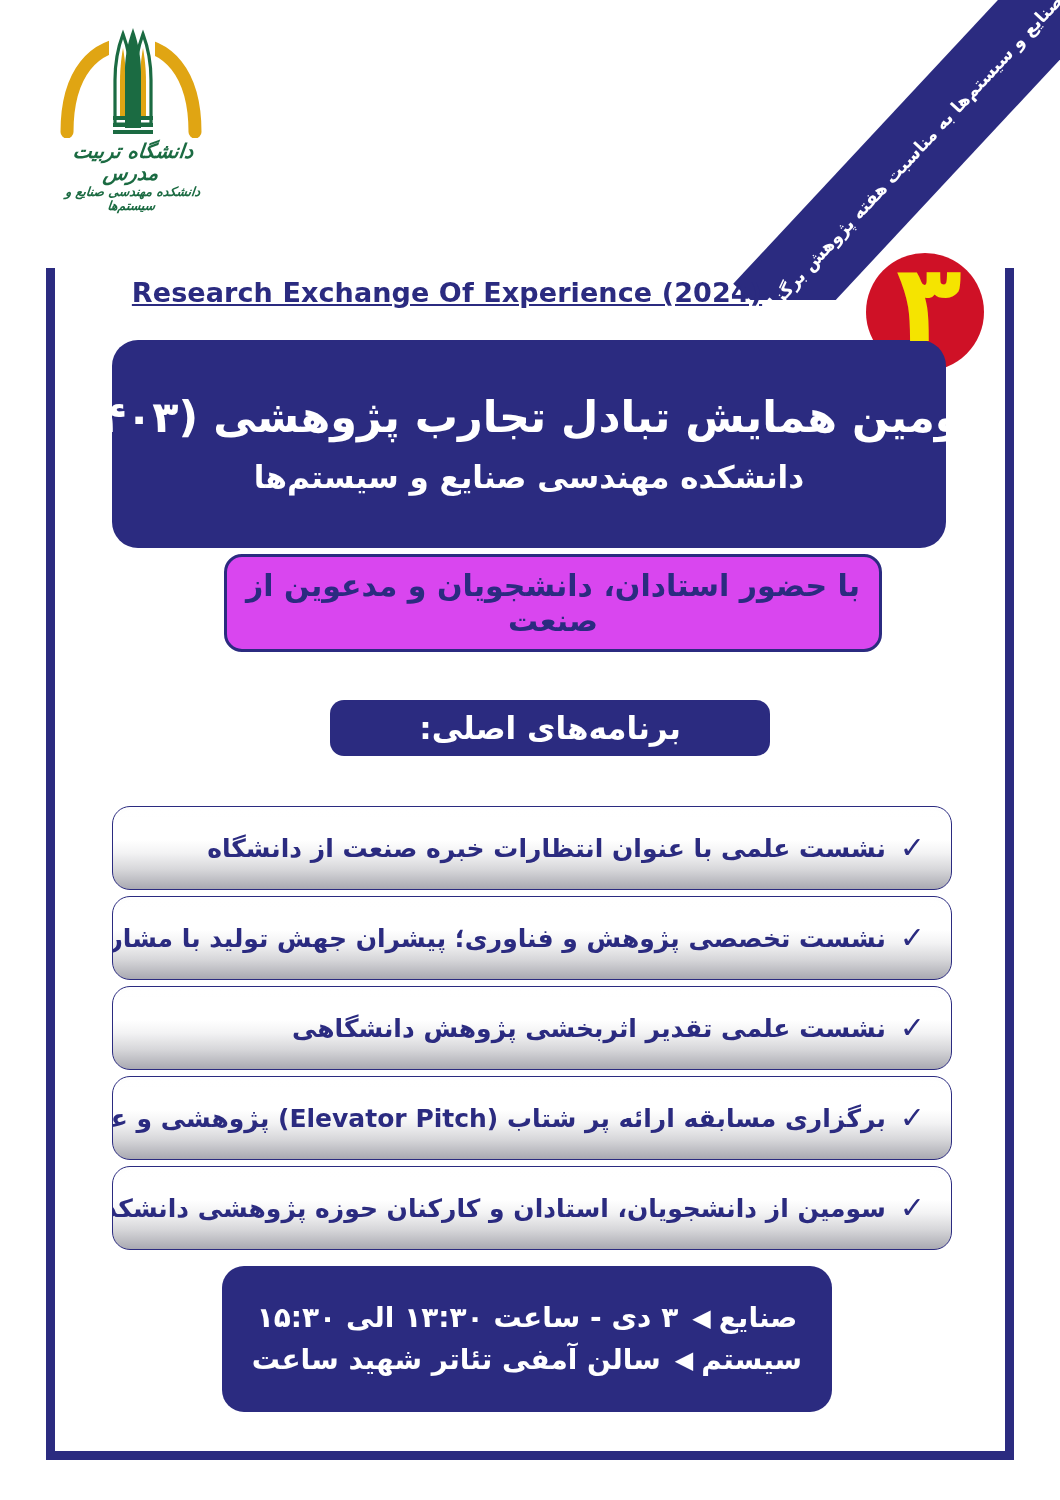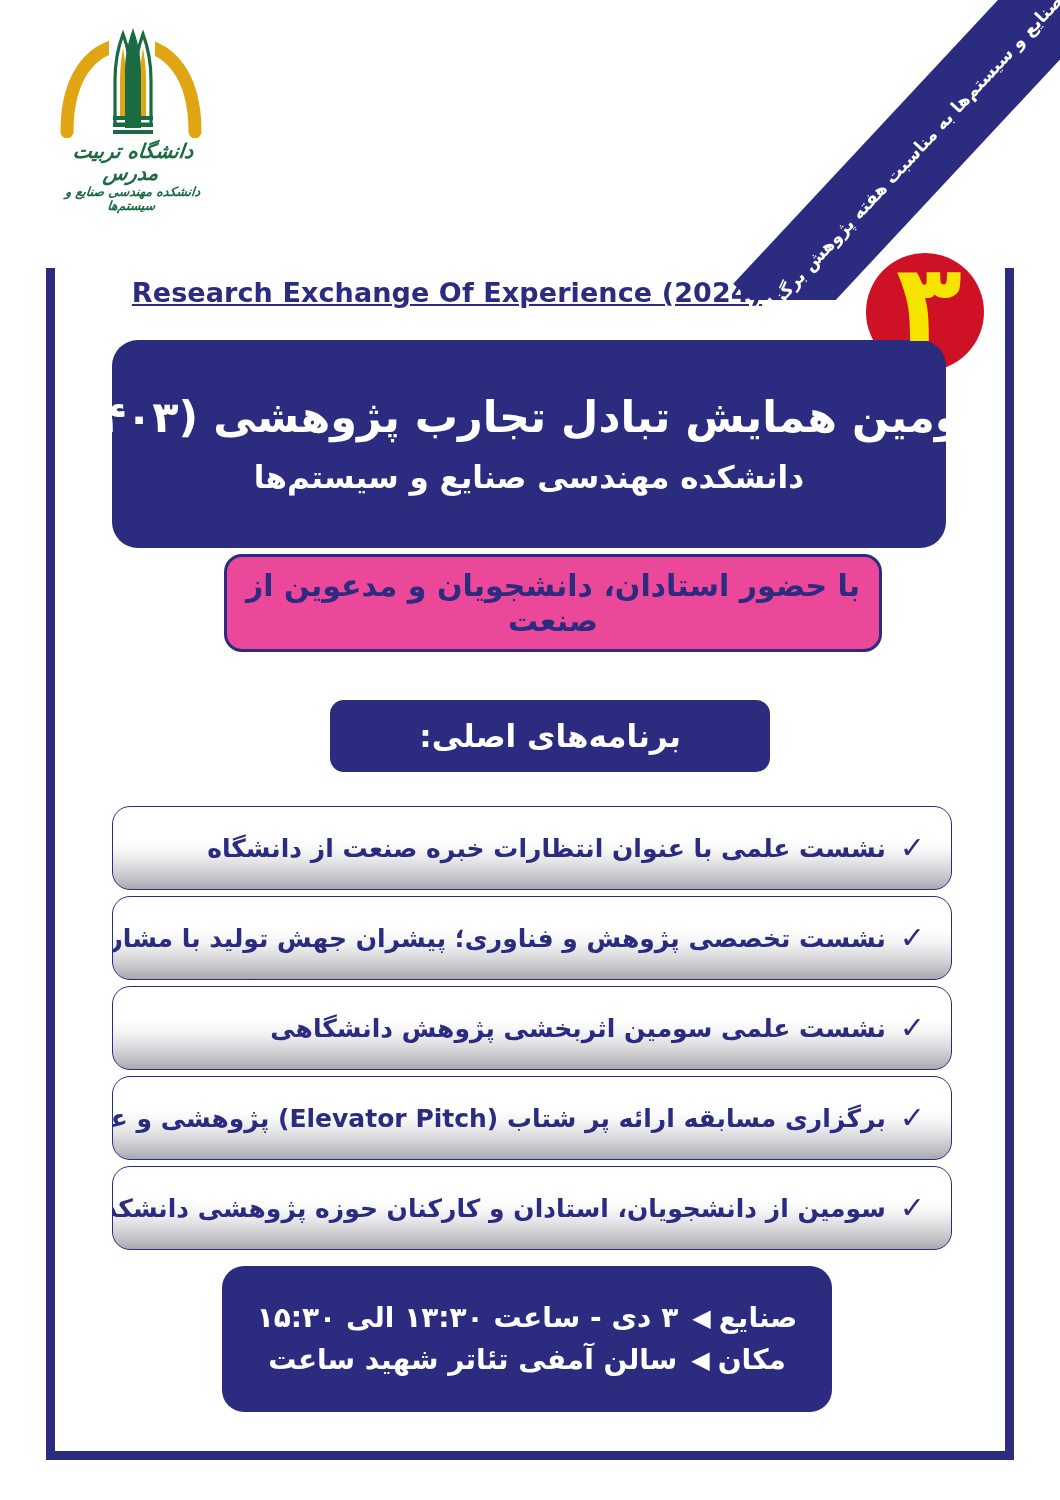--- a/index.html
+++ b/index.html
@@ -207,40 +207,40 @@
 
   
   .audience-box {
     position: absolute;
     left: 224px;
     top: 554px;
     width: 652px;
     height: 92px;
     border: 3px solid #2b2b80;
     border-radius: 18px;
-    background: #ec4899;
+    background: #d946ef;
     display: flex;
     align-items: center;
     justify-content: center;
   }
   .audience-text {
     color: #2b2b80;
     font-size: 30px;
     font-weight: bold;
     direction: rtl;
     text-align: center;
   }
 
   
   .section-head {
     position: absolute;
     left: 330px;
     top: 700px;
     width: 440px;
-    height: 72px;
+    height: 56px;
     background: #2b2b80;
     border-radius: 14px;
     display: flex;
     align-items: center;
     justify-content: center;
   }
   .section-head-text {
     color: #ffffff;
     font-size: 31px;
     font-weight: bold;
@@ -403,38 +403,38 @@
     <div class="program-item">
       <span class="check-icon">✓</span>
       <span class="program-text">نشست علمی با عنوان انتظارات خبره صنعت از دانشگاه</span>
     </div>
     <div class="program-item">
       <span class="check-icon">✓</span>
       <span class="program-text">نشست تخصصی پژوهش و فناوری؛ پیشران جهش تولید با مشارکت مردم</span>
     </div>
     <div class="program-item">
       <span class="check-icon">✓</span>
-      <span class="program-text">نشست علمی سومین اثربخشی پژوهش دانشگاهی</span>
+      <span class="program-text">نشست علمی تقدیر اثربخشی پژوهش دانشگاهی</span>
     </div>
     <div class="program-item">
       <span class="check-icon">✓</span>
       <span class="program-text">برگزاری مسابقه ارائه پر شتاب (Elevator Pitch) پژوهشی و علمی</span>
     </div>
     <div class="program-item">
       <span class="check-icon">✓</span>
       <span class="program-text">سومین از دانشجویان، استادان و کارکنان حوزه پژوهشی دانشکده</span>
     </div>
   </div>
 
   <div class="info-box">
     <div class="info-line">
       <span class="info-label">صنایع</span>
       <span class="info-arrow">◀</span>
       <span class="info-value">۳ دی  - ساعت ۱۳:۳۰ الی ۱۵:۳۰</span>
     </div>
     <div class="info-line">
-      <span class="info-label">مکان</span>
+      <span class="info-label">سیستم</span>
       <span class="info-arrow">◀</span>
       <span class="info-value">سالن آمفی تئاتر شهید ساعت</span>
     </div>
   </div>
 
 </div>
 
 </body></html>

